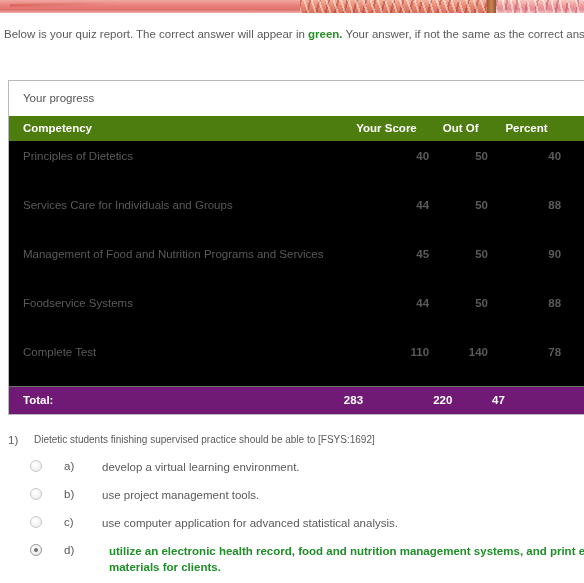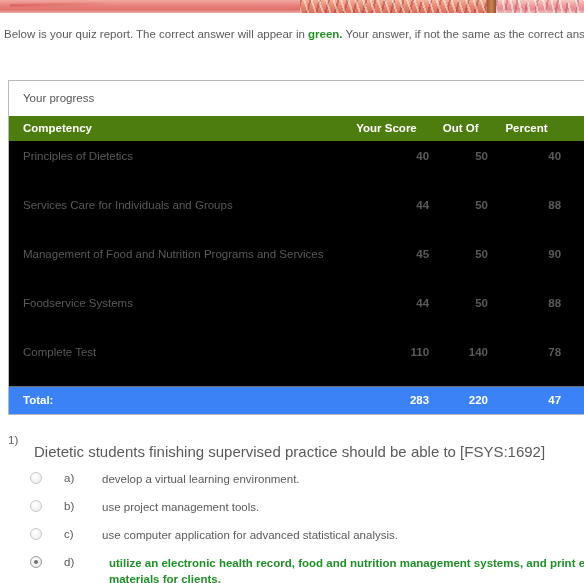--- a/index.html
+++ b/index.html
@@ -126,28 +126,28 @@
     padding: 9px 0 10px 0;
     line-height: 15px;
   }
   table.progress tbody td.lnk a {
     color: #a4555a;
     text-decoration: none;
     display: block;
     white-space: nowrap;
   }
   table.progress tbody tr.total td {
-    background: #3b82f6;
+    background: #701a75;
     color: #ffffff;
     font-weight: bold;
     padding-top: 7px;
     padding-bottom: 8px;
     border-top: 1px solid #6d7366;
   }
-  table.progress tbody tr.total td.num { text-align: right; margin-top: 8px; }
+  table.progress tbody tr.total td.num { text-align: left; margin-top: 8px; }
 
   
   col.c-comp { width: 330px; }
   col.c-score { width: 88px; }
   col.c-out   { width: 58px; }
   col.c-pct   { width: 72px; }
   col.c-link  { width: 130px; }
 
   
   .question-block {
@@ -160,23 +160,22 @@
   }
   .q-num {
     width: 26px;
     flex: 0 0 26px;
     color: #5a5a5a;
     font-size: 11.5px;
     line-height: 16px;
   }
   .q-text {
     color: #5a5a5a;
-    font-size: 15px;
+    font-size: 10px;
     line-height: 16px;
-    margin-top: 12px;
   }
   .options {
     margin: 11px 0 0 0;
   }
   .opt {
     display: flex;
     align-items: flex-start;
     margin: 0 0 12px 0;
     padding-left: 30px;
   }

